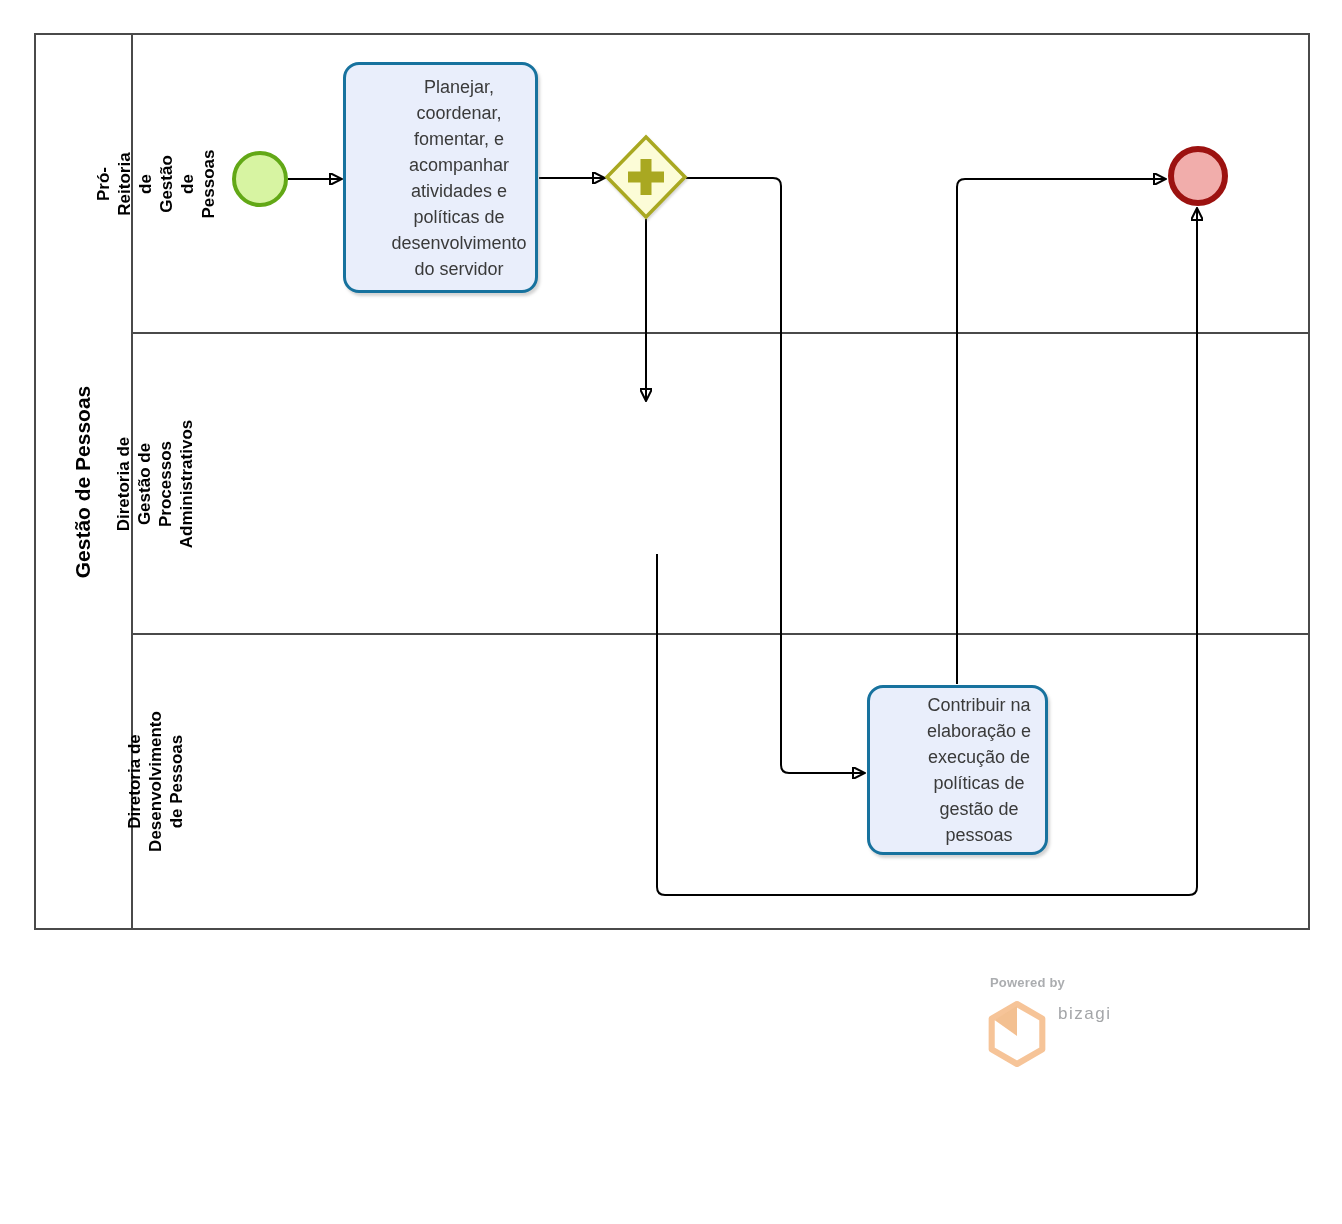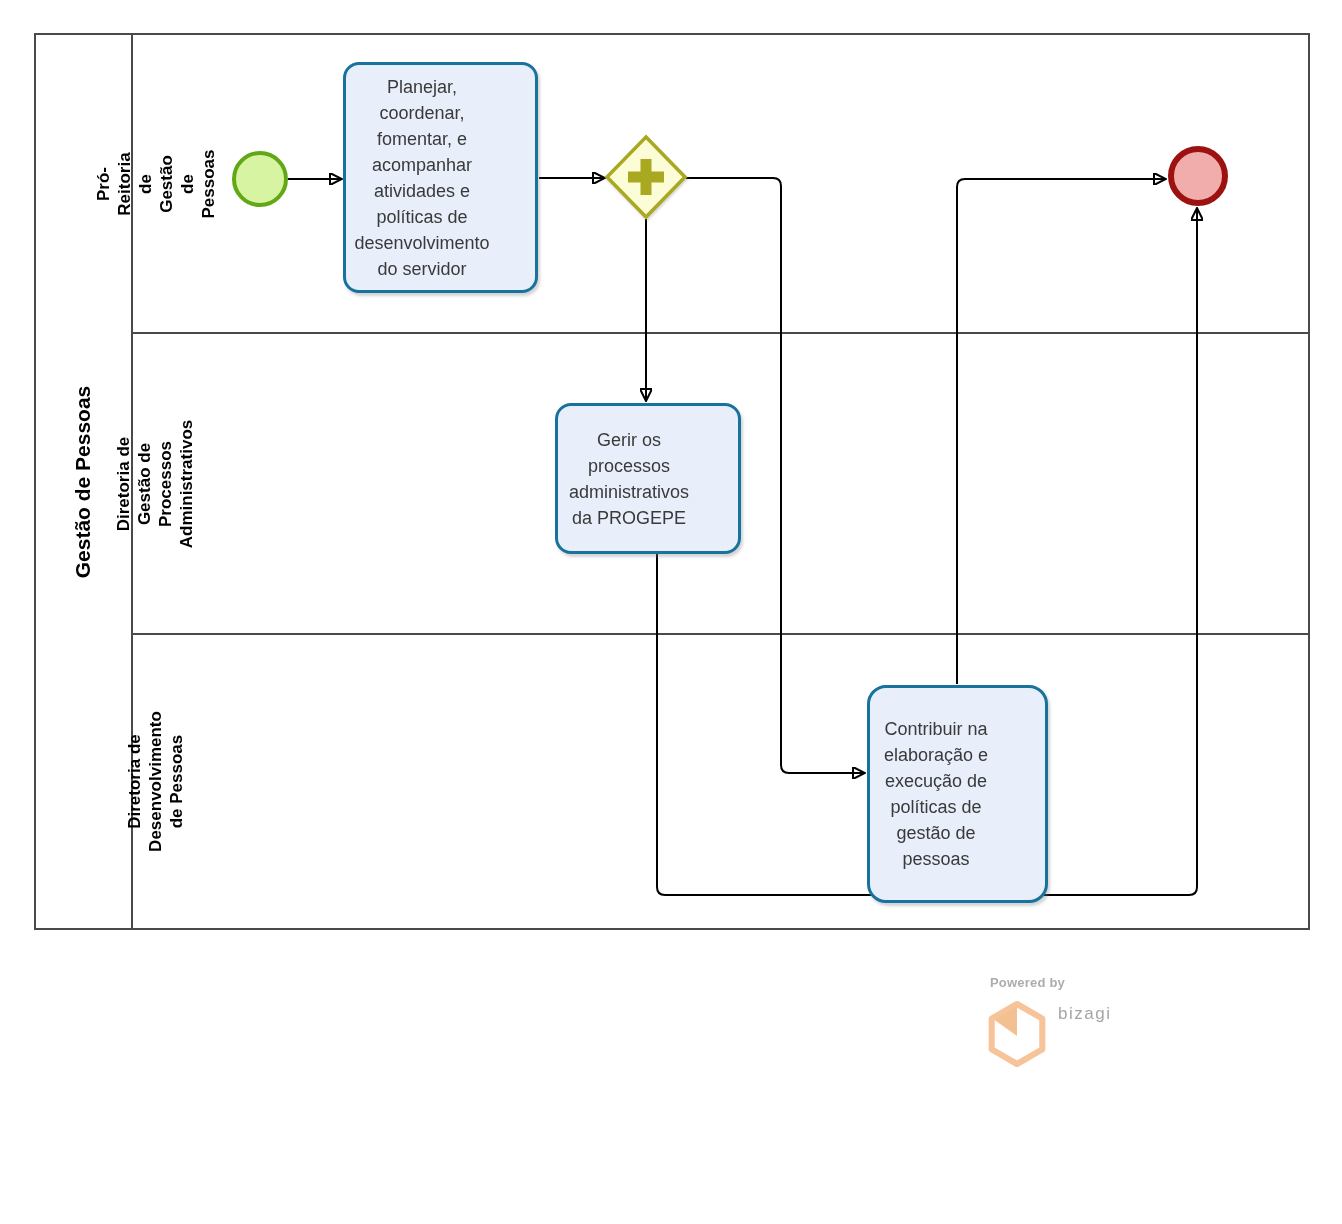--- a/index.html
+++ b/index.html
@@ -35,30 +35,30 @@
     font-size:17px;line-height:21px;font-weight:bold;color:#000;
   }
   
   .flows{position:absolute;left:0;top:0;width:1342px;height:1224px;pointer-events:none;}
   .flows path{fill:none;stroke:#000;stroke-width:2px;}
   
   .task{
     position:absolute;box-sizing:border-box;
     background:var(--task-fill,#e9eefb);
     border:3px solid var(--task-border,#17729e);border-radius:16px;
-    display:flex;align-items:center;justify-content:flex-start;
+    display:flex;align-items:center;justify-content:flex-end;
     color:#3a3a3a;font-size:18px;line-height:26px;text-align:center;
     box-shadow:2px 3px 3px rgba(130,130,130,.35);
   }
   .task .tlabel{display:block;}
   .task-planejar{left:343px;top:62px;width:195px;height:231px;}
   .task-planejar .tlabel{width:152px;}
   .task-gerir{left:555px;top:403px;width:186px;height:151px;}
   .task-gerir .tlabel{width:142px;}
-  .task-contribuir{left:867px;top:685px;width:181px;height:218px;border-radius:19px;}
+  .task-contribuir{left:867px;top:685px;width:181px;height:170px;}
   .task-contribuir .tlabel{width:132px;}
   .start-event{
     position:absolute;left:232px;top:151px;width:56px;height:56px;border-radius:50%;
     box-sizing:border-box;background:var(--start-fill,#d7f4a2);
     border:4px solid var(--start-border,#62a816);
   }
   .end-event{
     position:absolute;left:1168px;top:146px;width:60px;height:60px;border-radius:50%;
     box-sizing:border-box;background:var(--end-fill,#f1adab);
     border:6px solid var(--end-border,#9c1210);
@@ -122,23 +122,20 @@
 
   <div class="task task-planejar">
     <span class="tlabel">Planejar, coordenar, fomentar, e acompanhar atividades e políticas de desenvolvimento do servidor</span>
   </div>
 
   <svg class="gateway" viewBox="0 0 84 86">
     <polygon points="42,3 81,43 42,83 3,43" fill="var(--gateway-fill,#fcfcd7)" stroke="var(--gateway-border,#a9a821)" stroke-width="3.5" stroke-linejoin="miter"></polygon>
     <path d="M 42 25 V 61 M 24 43 H 60" stroke="var(--gateway-border,#a9a821)" stroke-width="11" stroke-linecap="butt"></path>
   </svg>
 
-  <div class="task task-gerir">
-    <span class="tlabel">Gerir os processos administrativos da PROGEPE</span>
-  </div>
 
   <div class="task task-contribuir">
     <span class="tlabel">Contribuir na elaboração e execução de políticas de gestão de pessoas</span>
   </div>
 
   <div class="end-event"></div>
 
   <div class="branding">
     <div class="powered-by">Powered by</div>
     <svg class="brand-icon" width="60" height="70" viewBox="0 0 64 72">

